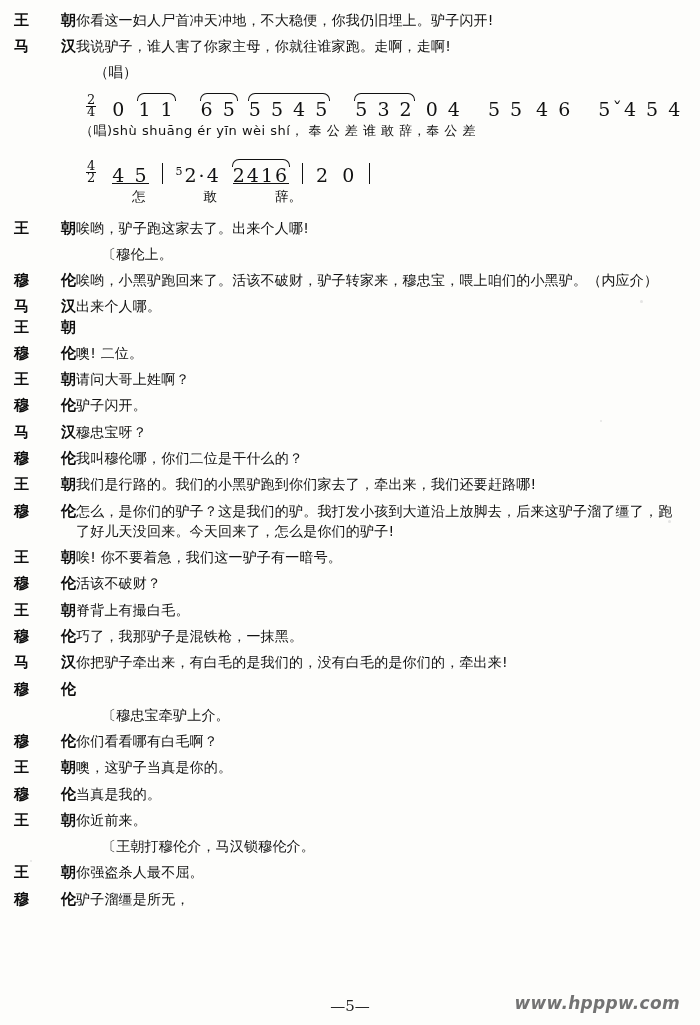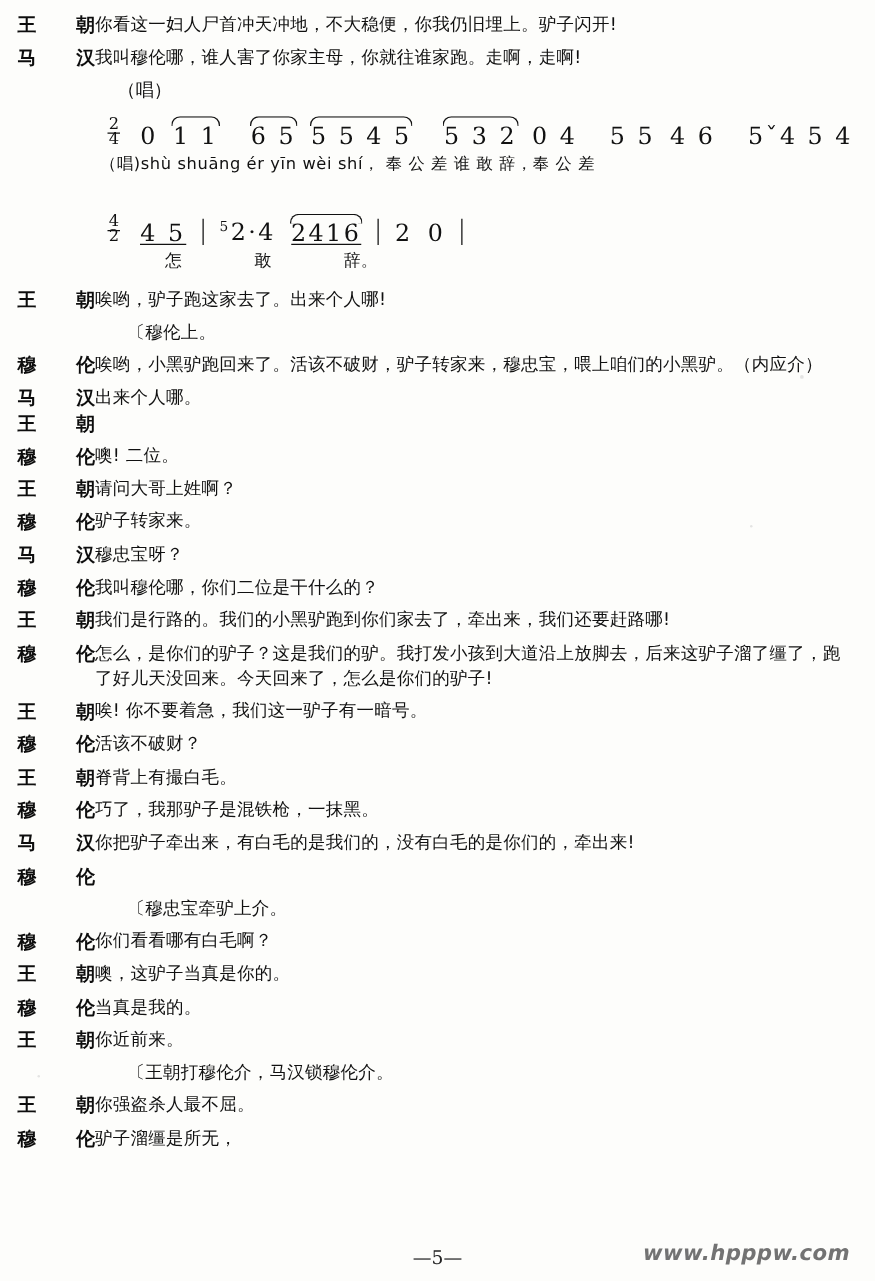--- a/index.html
+++ b/index.html
@@ -131,21 +131,21 @@
   }
   .sup {
     font-size: 11px;
     vertical-align: super;
   }
   .lyric-row {
     display: flex;
     padding-left: 34px;
     font-size: 13px;
     font-family: "DejaVu Sans", sans-serif;
-    margin-bottom: 24px;
+    margin-bottom: 12px;
     letter-spacing: 0.5px;
   }
   .lyric-row .lyr {
     white-space: nowrap;
   }
   .lyric-row2 {
     display: flex;
     padding-left: 86px;
     font-size: 13.5px;
     font-family: "DejaVu Sans", sans-serif;
@@ -208,21 +208,21 @@
         <span>朝</span>
       </div>
       <div class="text">你看这一妇人尸首冲天冲地，不大稳便，你我仍旧埋上。驴子闪开!</div>
     </div>
 
     <div class="line">
       <div class="speaker">
         <span>马</span>
         <span>汉</span>
       </div>
-      <div class="text">我叫穆伦哪，谁人害了你家主母，你就往谁家跑。走啊，走啊!</div>
+      <div class="text">我说驴子，谁人害了你家主母，你就往谁家跑。走啊，走啊!</div>
     </div>
 
     <div class="music">
       <div class="music-label">（唱）</div>
 
       <div class="staff-row">
         <span class="meter">
           <span class="num">2</span>
           <span>4</span>
         </span>
@@ -317,21 +317,21 @@
         <span>朝</span>
       </div>
       <div class="text">请问大哥上姓啊？</div>
     </div>
 
     <div class="line">
       <div class="speaker">
         <span>穆</span>
         <span>伦</span>
       </div>
-      <div class="text">驴子转家来。</div>
+      <div class="text">驴子闪开。</div>
     </div>
 
     <div class="line">
       <div class="speaker">
         <span>马</span>
         <span>汉</span>
       </div>
       <div class="text">穆忠宝呀？</div>
     </div>
 

